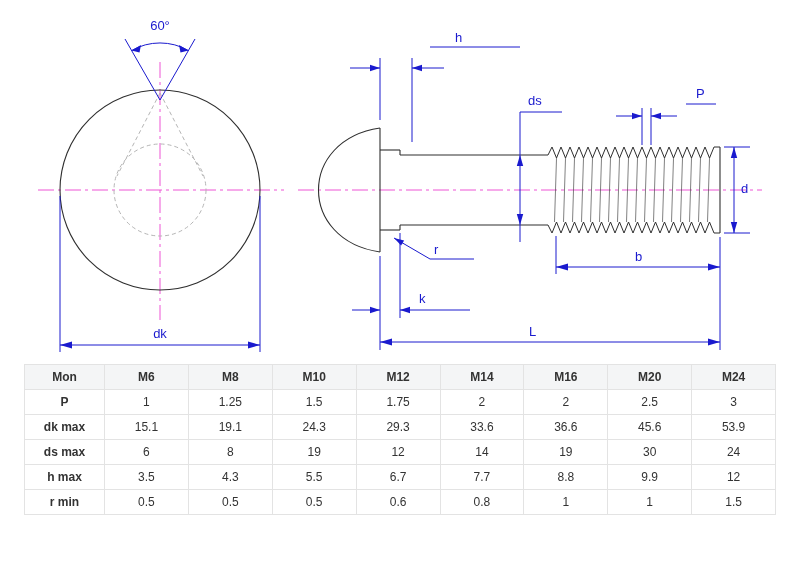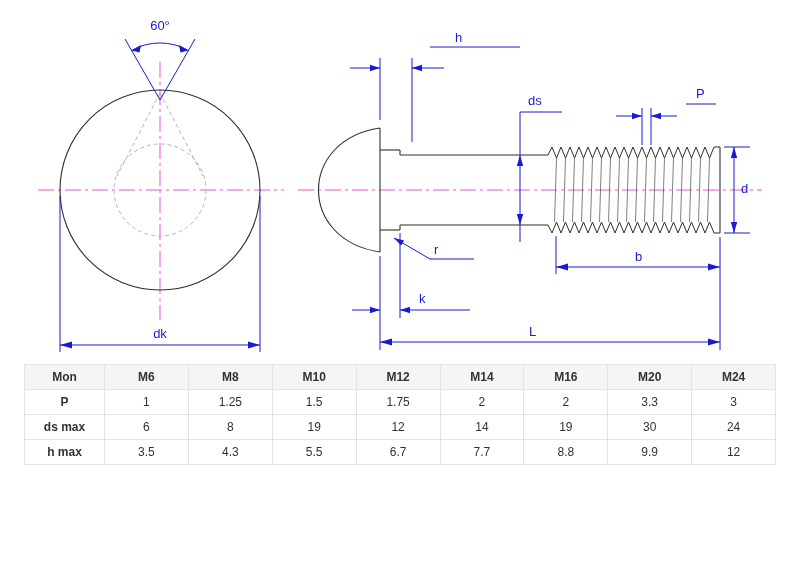--- a/index.html
+++ b/index.html
@@ -191,22 +191,33 @@
   </thead>
   <tbody data-name="spec-table-body">
       <tr data-name="table-row">
         <th data-name="row-header">P</th>
         <td data-name="table-cell">1</td>
         <td data-name="table-cell">1.25</td>
         <td data-name="table-cell">1.5</td>
         <td data-name="table-cell">1.75</td>
         <td data-name="table-cell">2</td>
         <td data-name="table-cell">2</td>
-        <td data-name="table-cell">3.3</td>
+        <td data-name="table-cell">2.5</td>
         <td data-name="table-cell">3</td>
+      </tr>
+      <tr data-name="table-row">
+        <th data-name="row-header">dk max</th>
+        <td data-name="table-cell">15.1</td>
+        <td data-name="table-cell">19.1</td>
+        <td data-name="table-cell">24.3</td>
+        <td data-name="table-cell">29.3</td>
+        <td data-name="table-cell">33.6</td>
+        <td data-name="table-cell">36.6</td>
+        <td data-name="table-cell">45.6</td>
+        <td data-name="table-cell">53.9</td>
       </tr>
       <tr data-name="table-row">
         <th data-name="row-header">ds max</th>
         <td data-name="table-cell">6</td>
         <td data-name="table-cell">8</td>
         <td data-name="table-cell">19</td>
         <td data-name="table-cell">12</td>
         <td data-name="table-cell">14</td>
         <td data-name="table-cell">19</td>
         <td data-name="table-cell">30</td>
@@ -216,14 +227,25 @@
         <th data-name="row-header">h max</th>
         <td data-name="table-cell">3.5</td>
         <td data-name="table-cell">4.3</td>
         <td data-name="table-cell">5.5</td>
         <td data-name="table-cell">6.7</td>
         <td data-name="table-cell">7.7</td>
         <td data-name="table-cell">8.8</td>
         <td data-name="table-cell">9.9</td>
         <td data-name="table-cell">12</td>
       </tr>
+      <tr data-name="table-row">
+        <th data-name="row-header">r min</th>
+        <td data-name="table-cell">0.5</td>
+        <td data-name="table-cell">0.5</td>
+        <td data-name="table-cell">0.5</td>
+        <td data-name="table-cell">0.6</td>
+        <td data-name="table-cell">0.8</td>
+        <td data-name="table-cell">1</td>
+        <td data-name="table-cell">1</td>
+        <td data-name="table-cell">1.5</td>
+      </tr>
     </tbody>
 </table>
 
 </body></html>

